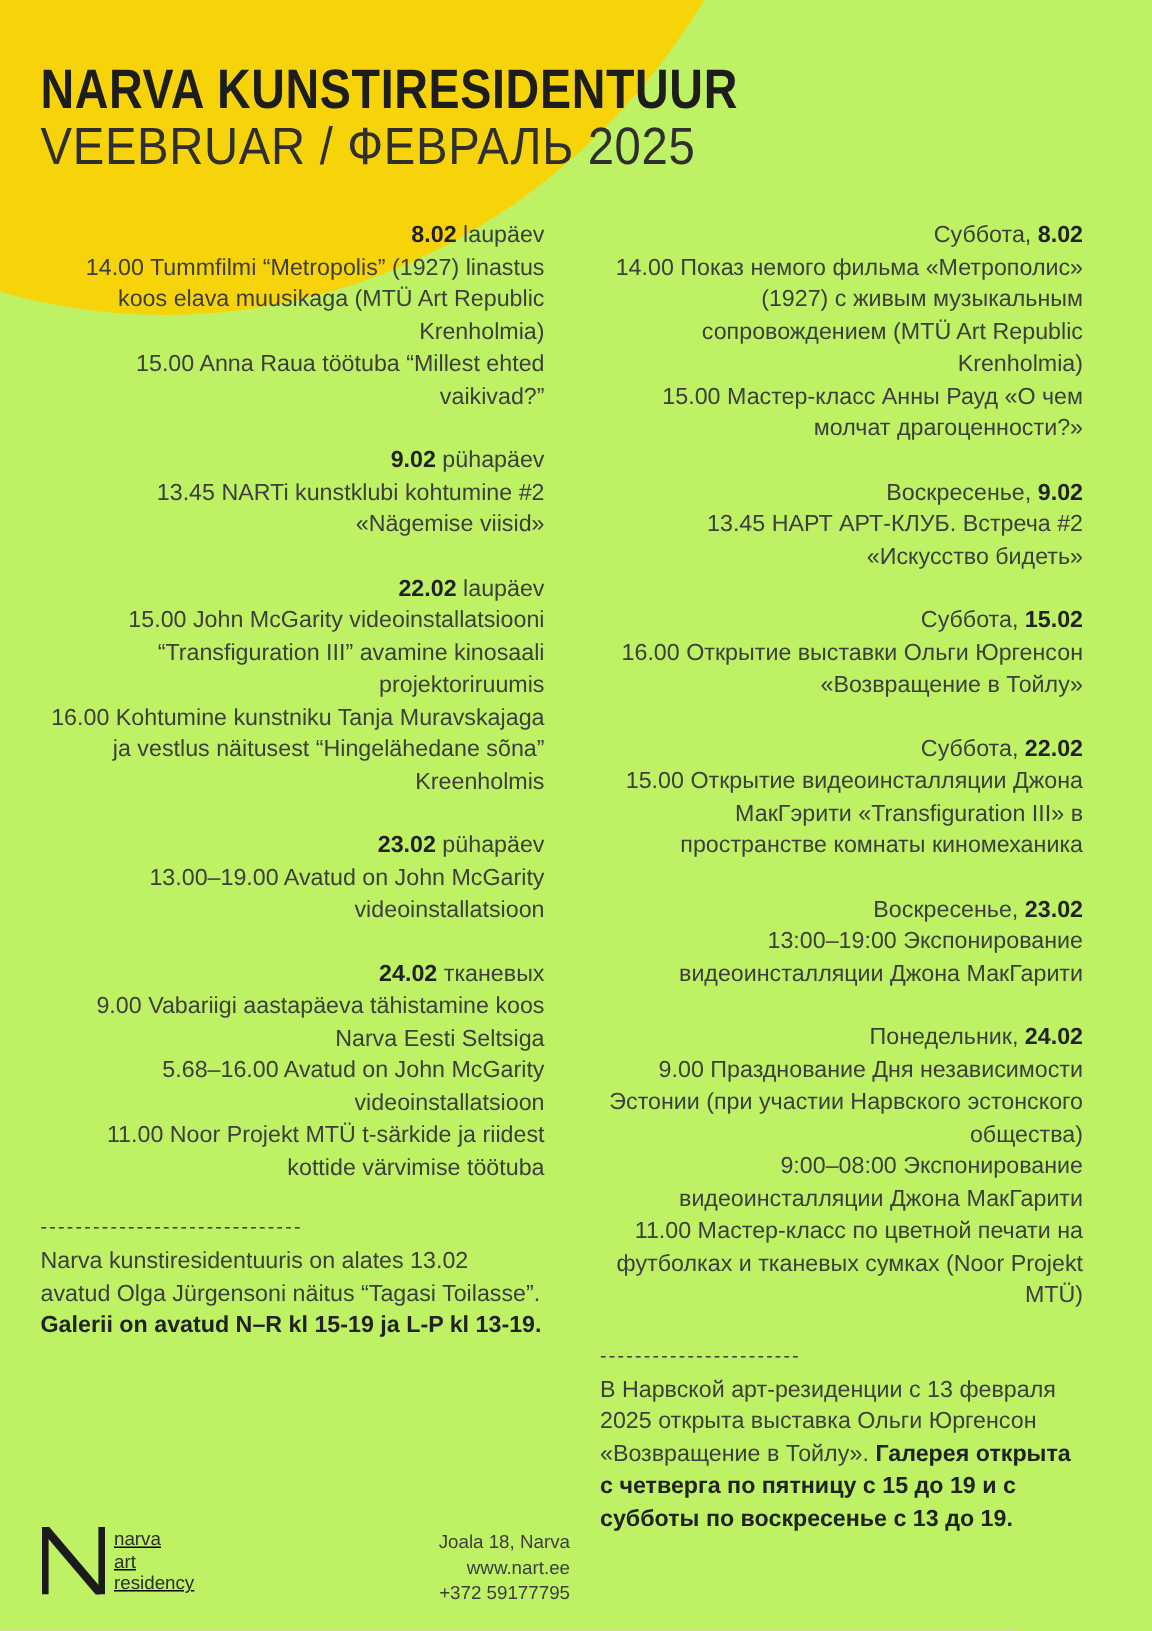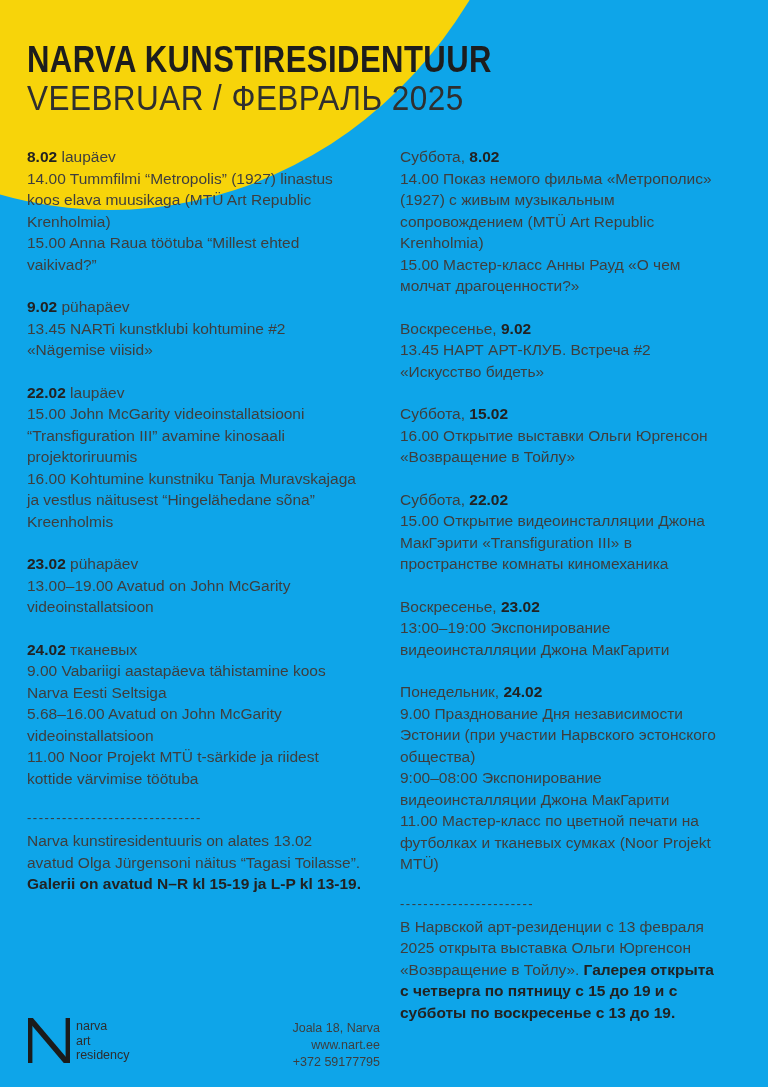--- a/index.html
+++ b/index.html
@@ -1,46 +1,46 @@
 <!DOCTYPE html>
 <html><head>
 <meta charset="utf-8">
 <title>Narva Kunstiresidentuur — Veebruar 2025</title>
 <style>
   html,body{margin:0;padding:0;background:#d8d8d6;}
   .page{
     position:relative;width:768px;height:1087px;margin:0 auto;
-    background:#0ea5e9;overflow:hidden;
+    background:#bef264;overflow:hidden;
     font-family:"Liberation Sans","DejaVu Sans",sans-serif;
     -webkit-font-smoothing:antialiased;
   }
   .blob{
     position:absolute;left:-320px;top:-720px;width:860px;height:930px;
     border-radius:50%;background:#F7D40A;
   }
   header{position:absolute;left:27px;top:40px;z-index:2;}
   .title{
     margin:0;font-size:37px;line-height:39px;font-weight:700;color:#1d1d1d;
     transform:scaleX(0.84);transform-origin:0 0;white-space:nowrap;letter-spacing:0.5px;
   }
   .subtitle{
     margin:0;font-size:35px;line-height:37px;font-weight:400;color:#2f2f2f;
     transform:scaleX(0.90);transform-origin:0 0;white-space:nowrap;letter-spacing:0.5px;
   }
   .cols{position:absolute;left:27px;top:146px;z-index:2;display:flex;}
   .col{font-size:15.5px;line-height:21.5px;color:#3E3E3E;}
   .col-0{width:336px;margin-right:37px;}
   .col-1{width:322px;}
-  .block{margin-bottom:21px;}
+  .block{margin-bottom:21px;text-align:right;}
   .b{font-weight:700;color:#222;}
   .time{text-decoration-thickness:1.5px;text-underline-offset:2px;margin-top:23px;}
   .sep{margin-top:15px;line-height:15px;font-size:13px;letter-spacing:1.5px;color:#3a3a3a;}
   .note{margin-top:5px;}
   footer{position:absolute;left:28px;top:1016px;width:712px;height:60px;z-index:2;}
-  .logo{position:absolute;left:0;top:2px;display:flex;align-items:flex-start;}
+  .logo{position:absolute;left:0;top:2px;display:flex;align-items:flex-start;text-decoration:underline;}
   .logo svg{display:block;}
   .logo-text{font-size:12.5px;line-height:14.5px;color:#2d2d2d;margin-left:6px;padding-top:1px;}
   .contact{
     position:absolute;left:176px;top:4px;width:176px;text-align:right;
     font-size:12.5px;line-height:17px;color:#3E3E3E;
   }
 </style>
 </head>
 <body>
 

